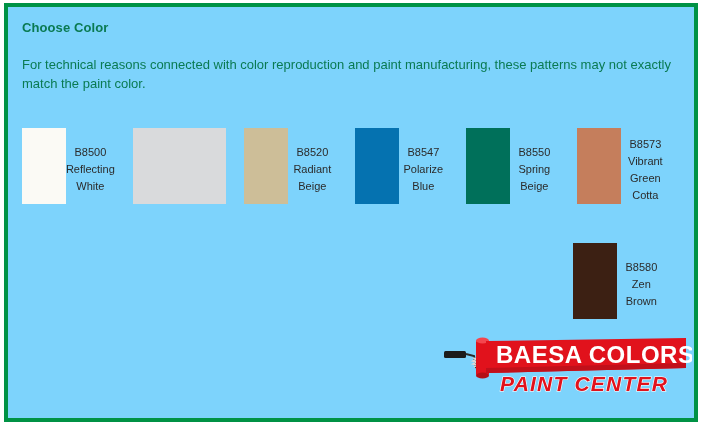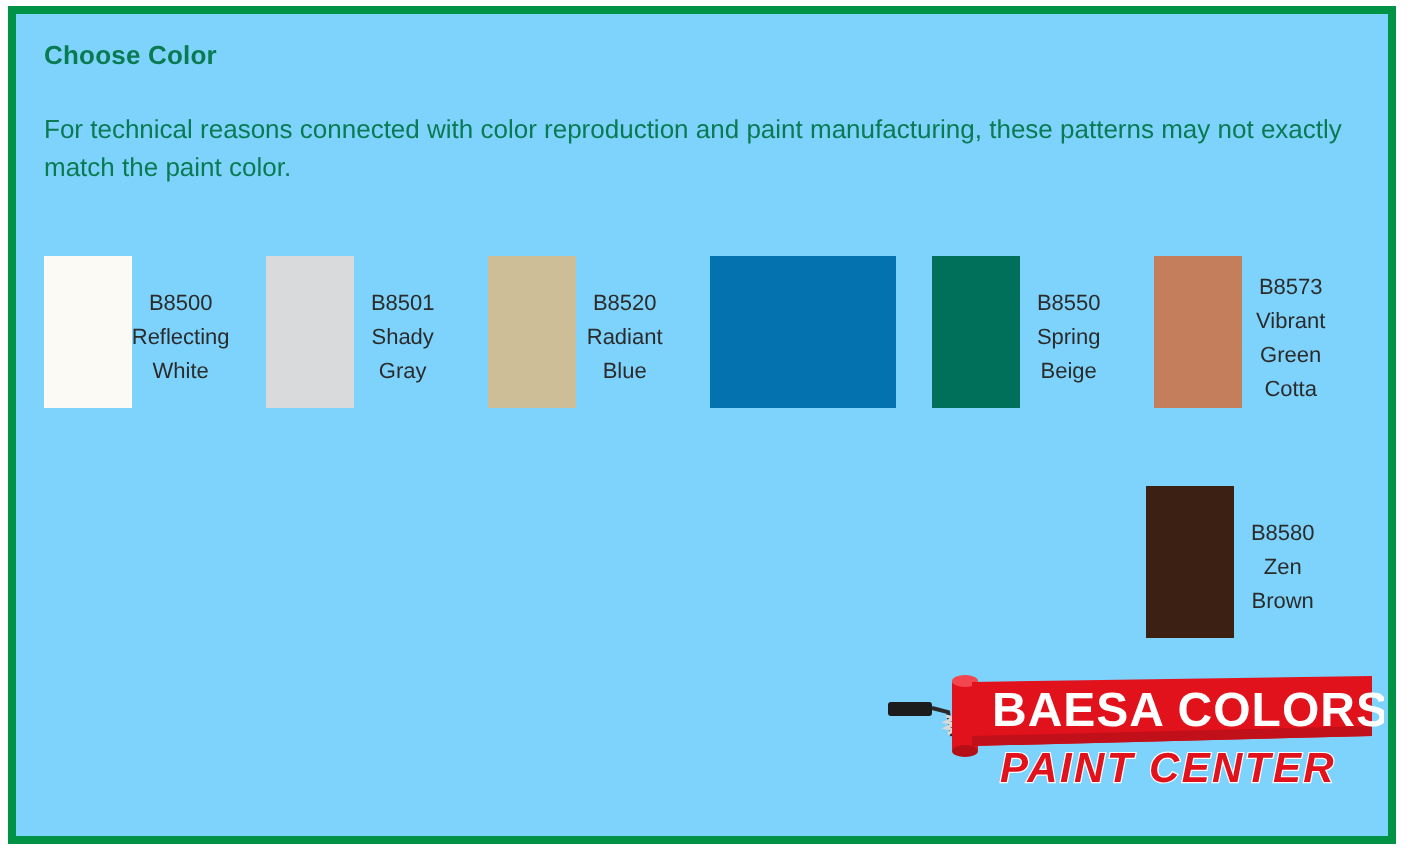--- a/index.html
+++ b/index.html
@@ -115,30 +115,30 @@
 
     <div class="swatch-row row-1">
 
       <div class="swatch-cell">
         <span class="swatch-chip" style="background:#fbfaf5"></span>
         <span class="swatch-label">B8500 Reflecting White</span>
       </div>
 
       <div class="swatch-cell">
         <span class="swatch-chip" style="background:#d9dadc"></span>
-        <span class="swatch-label">B8501 Shady Gray</span>
       </div>
 
       <div class="swatch-cell">
         <span class="swatch-chip" style="background:#cdbe98"></span>
-        <span class="swatch-label">B8520 Radiant Blue</span>
+        <span class="swatch-label">B8520 Radiant Beige</span>
       </div>
 
       <div class="swatch-cell">
         <span class="swatch-chip" style="background:#0572b0"></span>
+        <span class="swatch-label">B8547 Polarize Blue</span>
       </div>
 
       <div class="swatch-cell">
         <span class="swatch-chip" style="background:#00705a"></span>
         <span class="swatch-label">B8550 Spring Beige</span>
       </div>
 
       <div class="swatch-cell">
         <span class="swatch-chip" style="background:#c57e5c"></span>
         <span class="swatch-label">B8573 Vibrant Green Cotta</span>

